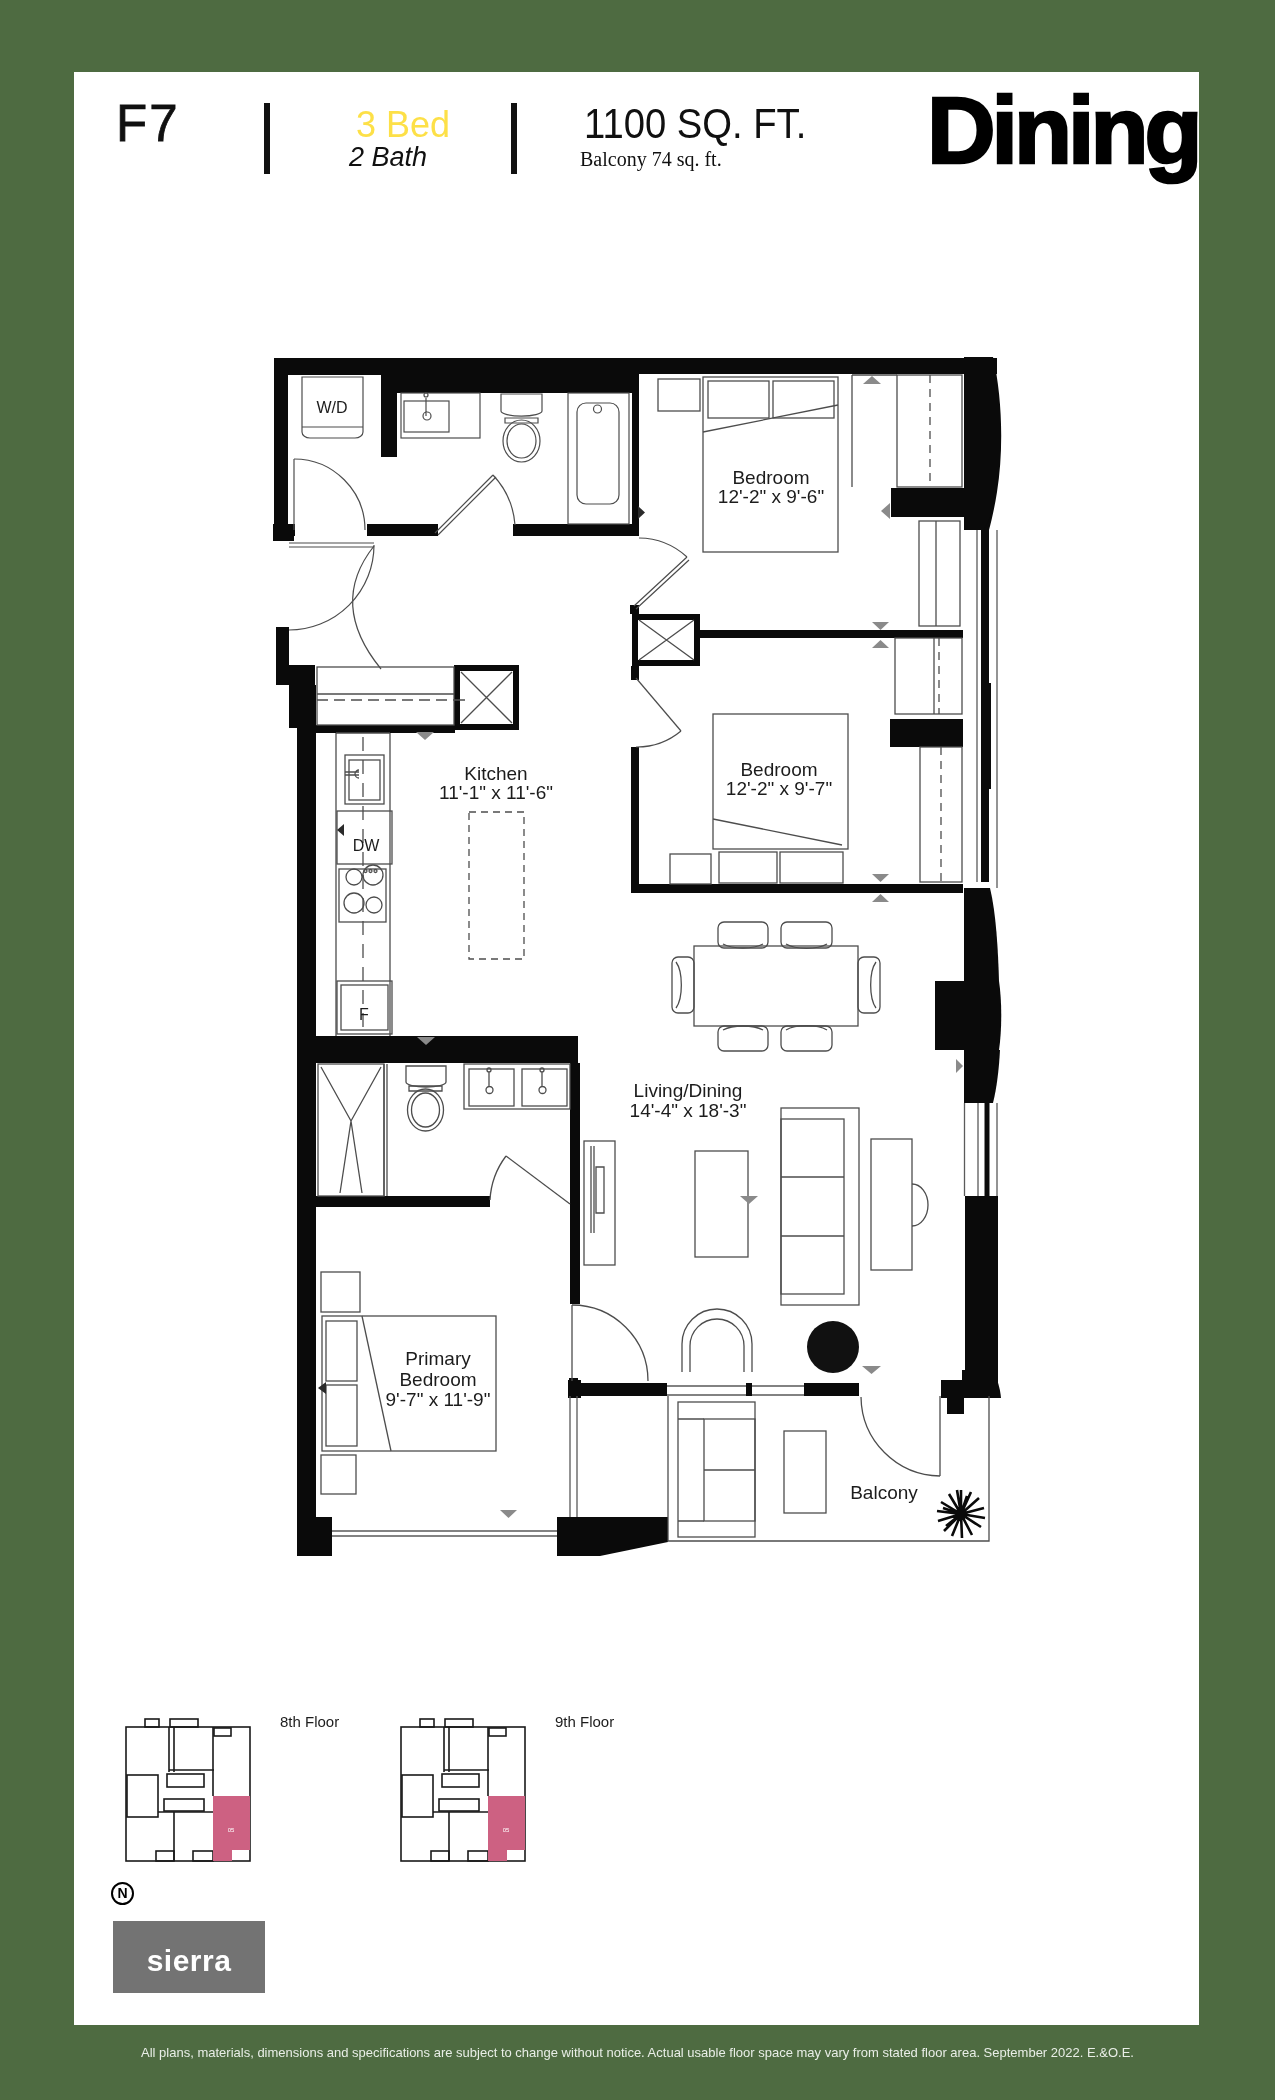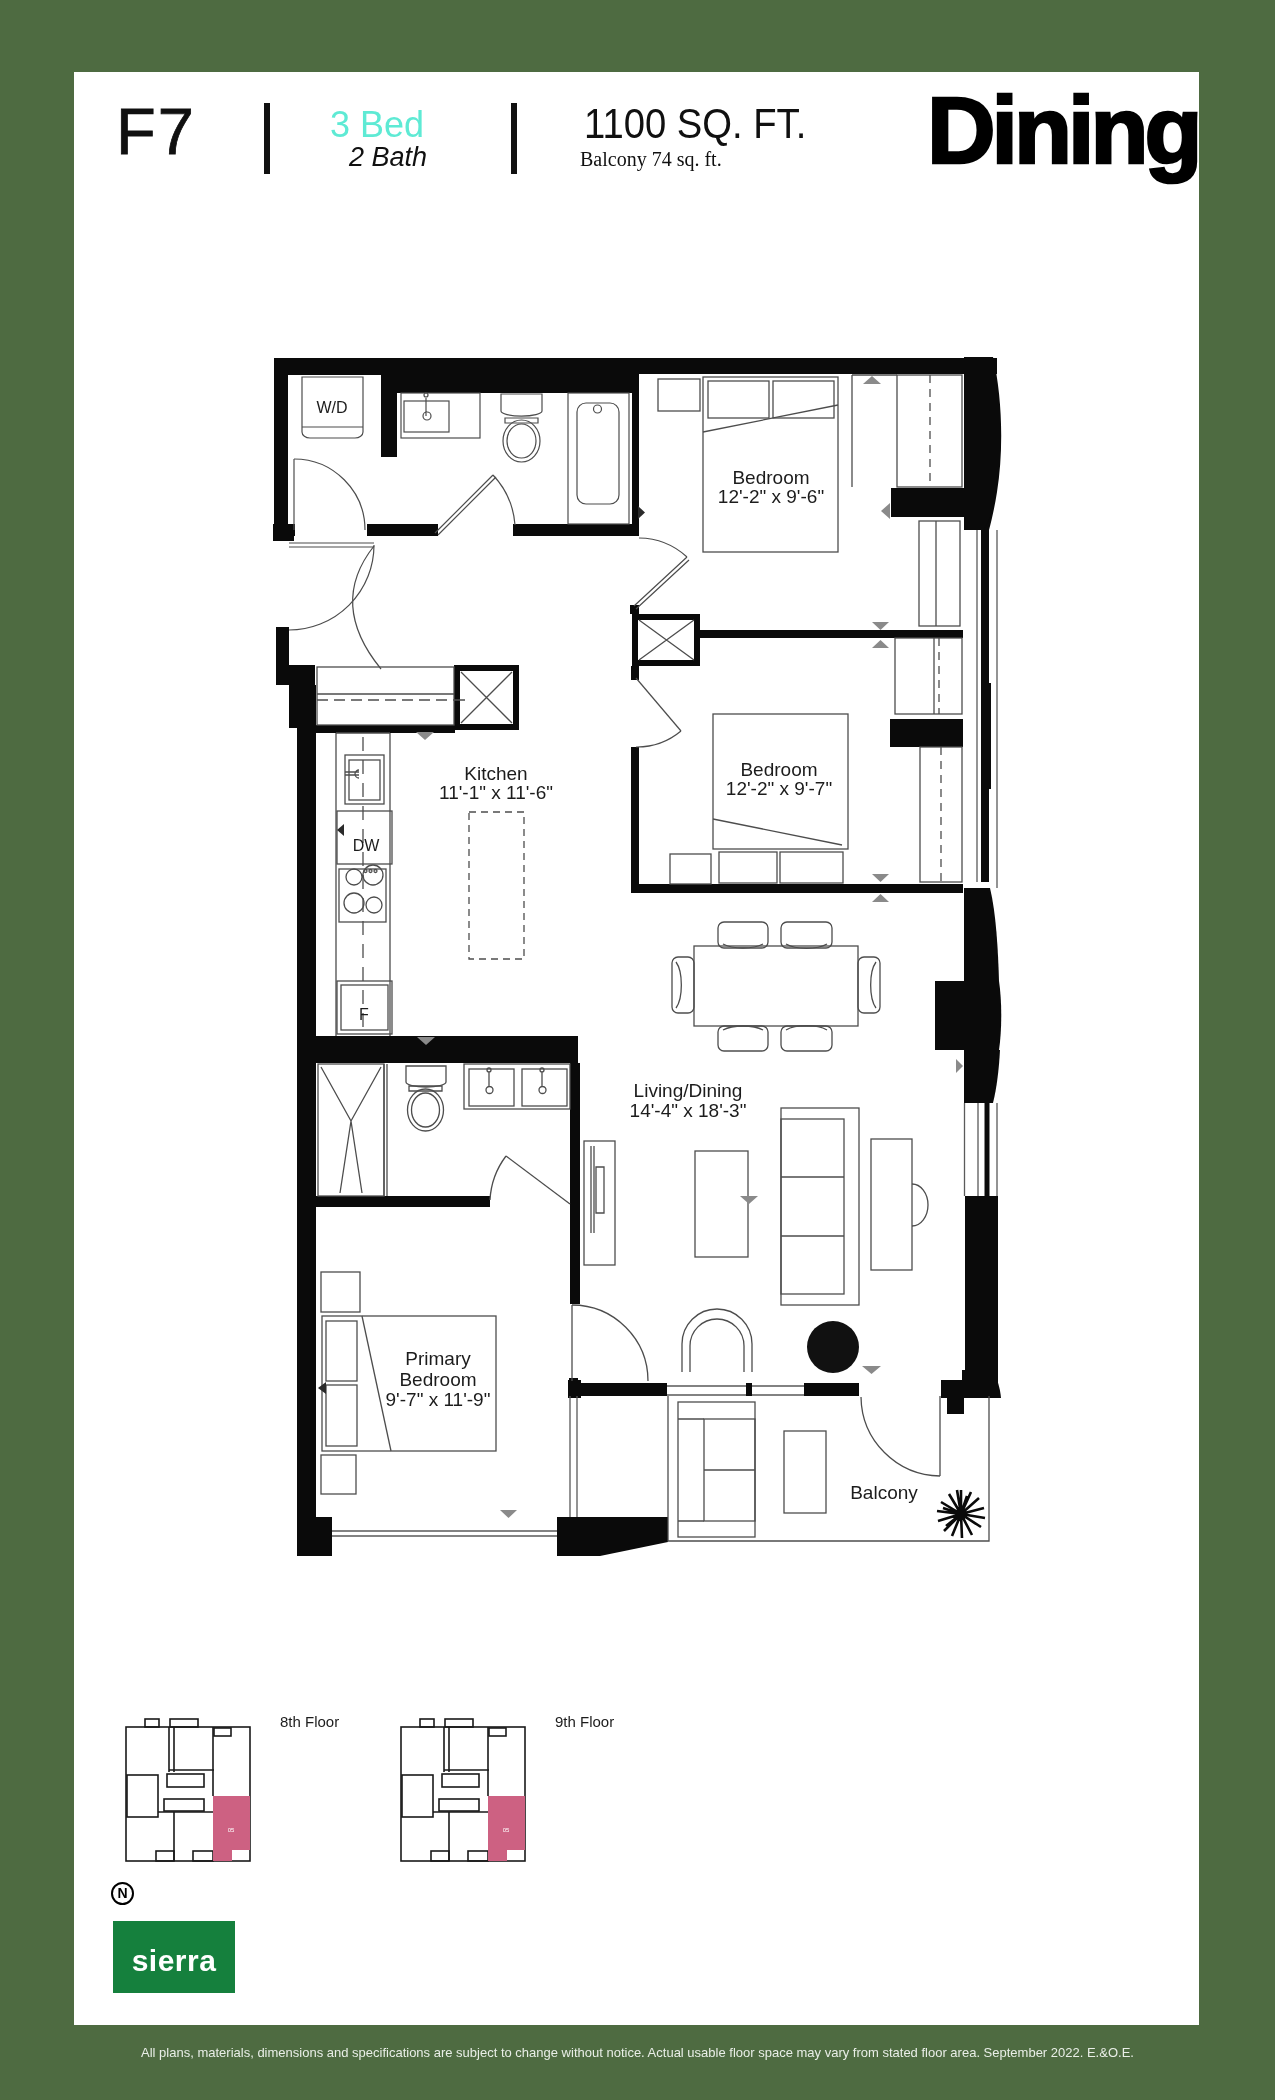--- a/index.html
+++ b/index.html
@@ -4,25 +4,25 @@
 <style>
   html,body{margin:0;padding:0;}
   body{width:1275px;height:2100px;background:#4e6b41;font-family:"Liberation Sans",sans-serif;position:relative;overflow:hidden;}
   .abs{position:absolute;}
 </style>
 </head>
 <body>
 
 <div class="abs" style="left:74px;top:72px;width:1125px;height:1953px;background:#ffffff;"></div>
 
-<div class="abs" style="left:116px;top:94px;font-size:65px;font-weight:400;color:#101010;letter-spacing:2px;-webkit-text-stroke:0.8px #101010;">F7</div>
+<div class="abs" style="left:116px;top:94px;font-size:51px;font-weight:400;color:#101010;letter-spacing:2px;-webkit-text-stroke:0.8px #101010;">F7</div>
 
 <div class="abs" style="left:264px;top:103px;width:6px;height:71px;background:#111;"></div>
 
-<div class="abs" style="left:330px;top:107px;font-size:36px;color:#5eead4;line-height:1;">3 Bed</div>
+<div class="abs" style="left:356px;top:107px;font-size:36px;color:#fde047;line-height:1;">3 Bed</div>
 
 <div class="abs" style="left:349px;top:144px;font-size:27px;color:#101010;line-height:1;font-style:italic;">2 Bath</div>
 
 <div class="abs" style="left:511px;top:103px;width:6px;height:71px;background:#111;"></div>
 
 <div class="abs" style="left:584px;top:103px;font-size:42px;color:#101010;line-height:1;transform:scaleX(0.91);transform-origin:0 0;white-space:nowrap;">1100 SQ. FT.</div>
 
 <div class="abs" style="left:580px;top:149px;font-size:20px;color:#101010;line-height:1;white-space:nowrap;font-family:Liberation Serif, serif;">Balcony 74 sq. ft.</div>
 
 <div class="abs" style="left:927px;top:76px;width:240px;text-align:right;font-size:95px;font-weight:700;color:#000;letter-spacing:-4px;-webkit-text-stroke:2.6px #000;">Dining</div>
@@ -440,15 +440,15 @@
 <g fill="#1c1c1c" font-family="Liberation Sans, sans-serif" font-size="15px">
 
 <text x="280" y="1727">8th Floor</text>
 
 <text x="555" y="1727">9th Floor</text>
 </g>
 </svg>
 
 <div class="abs" style="left:111px;top:1882px;width:23px;height:23px;border:2.2px solid #000;border-radius:50%;box-sizing:border-box;text-align:center;font-size:14px;font-weight:700;line-height:19px;color:#000;">N</div>
 
-<div class="abs" style="left:113px;top:1921px;width:122px;height:72px;background:#15803d;color:#fff;text-align:center;font-weight:700;font-size:30px;line-height:79px;letter-spacing:0.5px;">sierra</div>
+<div class="abs" style="left:113px;top:1921px;width:152px;height:72px;background:#737373;color:#fff;text-align:center;font-weight:700;font-size:30px;line-height:79px;letter-spacing:0.5px;">sierra</div>
 
 <div class="abs" style="left:0;top:2045px;width:1275px;text-align:center;font-size:13px;color:#e9eee7;">All plans, materials, dimensions and specifications are subject to change without notice. Actual usable floor space may vary from stated floor area. September 2022. E.&amp;O.E.</div>
 
 </body></html>

